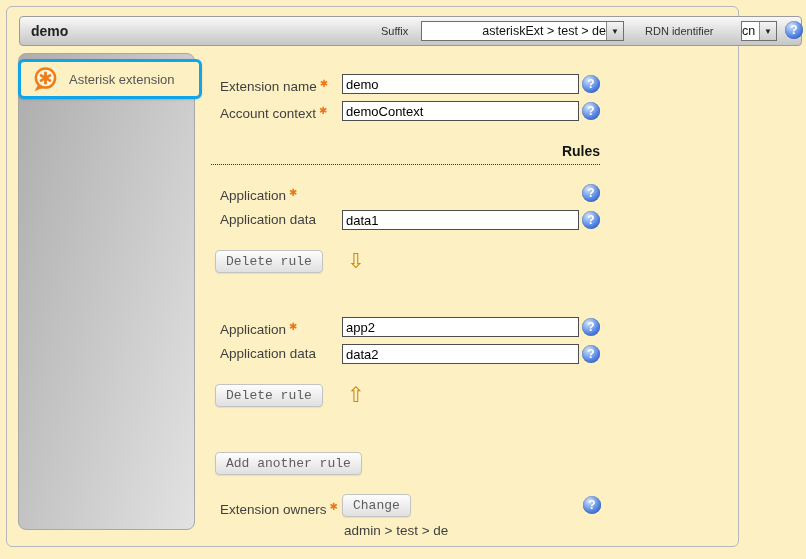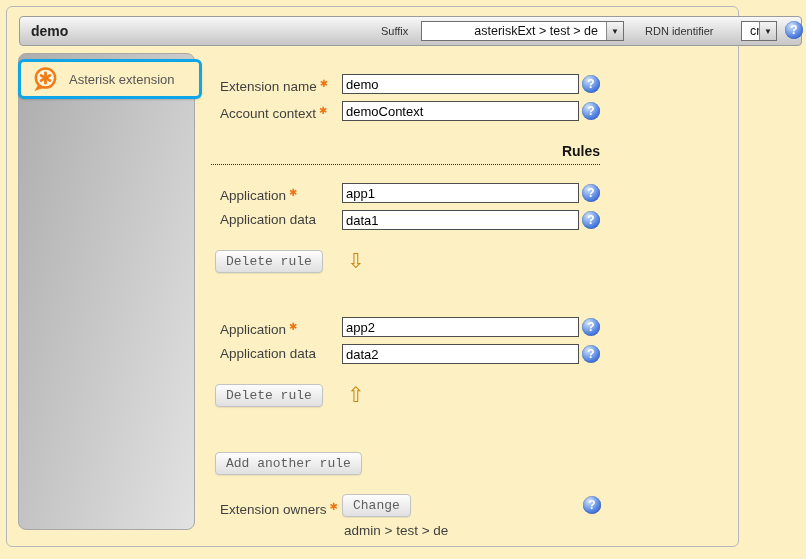--- a/index.html
+++ b/index.html
@@ -24,21 +24,21 @@
   .page-title {
     position:absolute; left:11px; top:0; line-height:28px;
     font-size:14px; font-weight:bold; color:#222;
   }
   .hdr-label { position:absolute; top:0; line-height:28px; font-size:11px; color:#333; }
   .sel {
     position:absolute; top:4px; height:20px; background:#fff;
     border:1px solid #6f6f6f; display:flex; align-items:center;
     font-size:12.5px; color:#111; cursor:pointer;
   }
-  .sel .sel-text { flex:1; text-align:right; padding:0 8px; white-space:nowrap; overflow:hidden; }
+  .sel .sel-text { flex:1; text-align:right; padding:0 0; white-space:nowrap; overflow:hidden; }
   .sel.sel-left .sel-text { text-align:left; }
   .sel .sel-btn {
     width:17px; height:100%; background:linear-gradient(#f5f5f5,#cccccc);
     border-left:1px solid #8a8a8a; display:flex; align-items:center; justify-content:center;
     font-size:8px; color:#222;
   }
   
   .help-icon {
     position:absolute; width:18px; height:18px; border-radius:50%;
     background:radial-gradient(circle at 35% 28%, #d3e2f9 0%, #8fb3ee 30%, #4a7ade 65%, #2f57b5 100%);
@@ -134,21 +134,20 @@
     <span>Account context</span><span class="req">✱</span>
   </div>
   <input class="text-input" style="top: 94px;" value="demoContext">
   <div class="help-icon" style="left:575px; top:95px;">?</div>
 
   <div class="rules-heading">Rules</div>
 
   <div class="row-label" style="top:176px;">
     <span>Application</span><span class="req">✱</span>
   </div>
-  <input class="text-input" style="top: 176px;" value="app1">
   <div class="help-icon" style="left:575px; top:177px;">?</div>
 
   <div class="row-label" style="top:203px;">Application data</div>
   <input class="text-input" style="top: 203px;" value="data1">
   <div class="help-icon" style="left:575px; top:204px;">?</div>
 
   <button class="btn" style="left:208px; top:243px;">Delete rule</button>
   <div class="move-arrow" style="left:338px; top:243px;">⇩</div>
 
   <div class="row-label" style="top:310px;">

